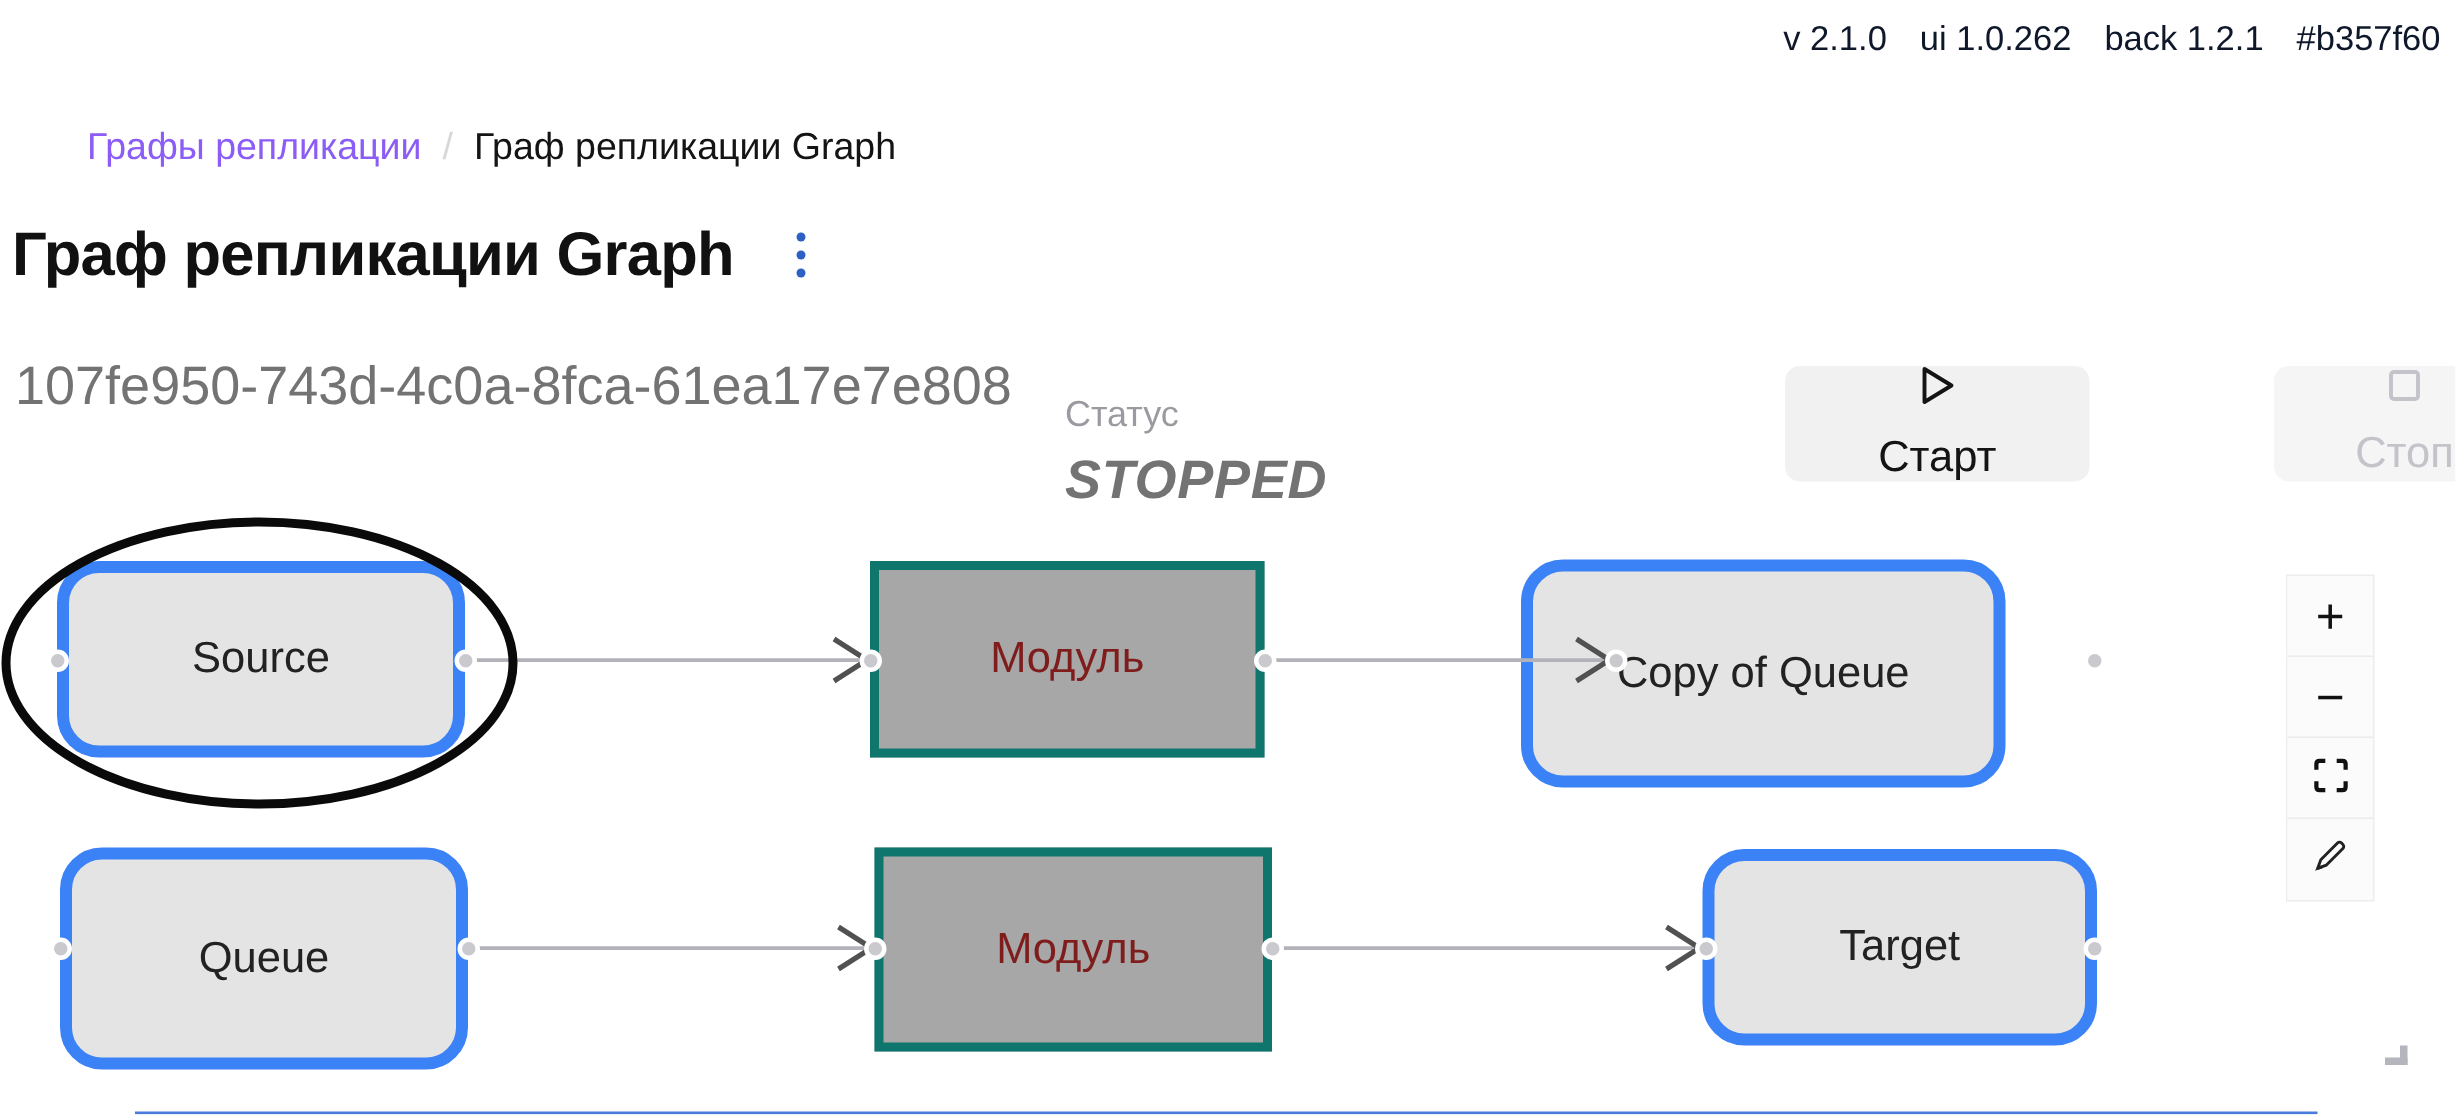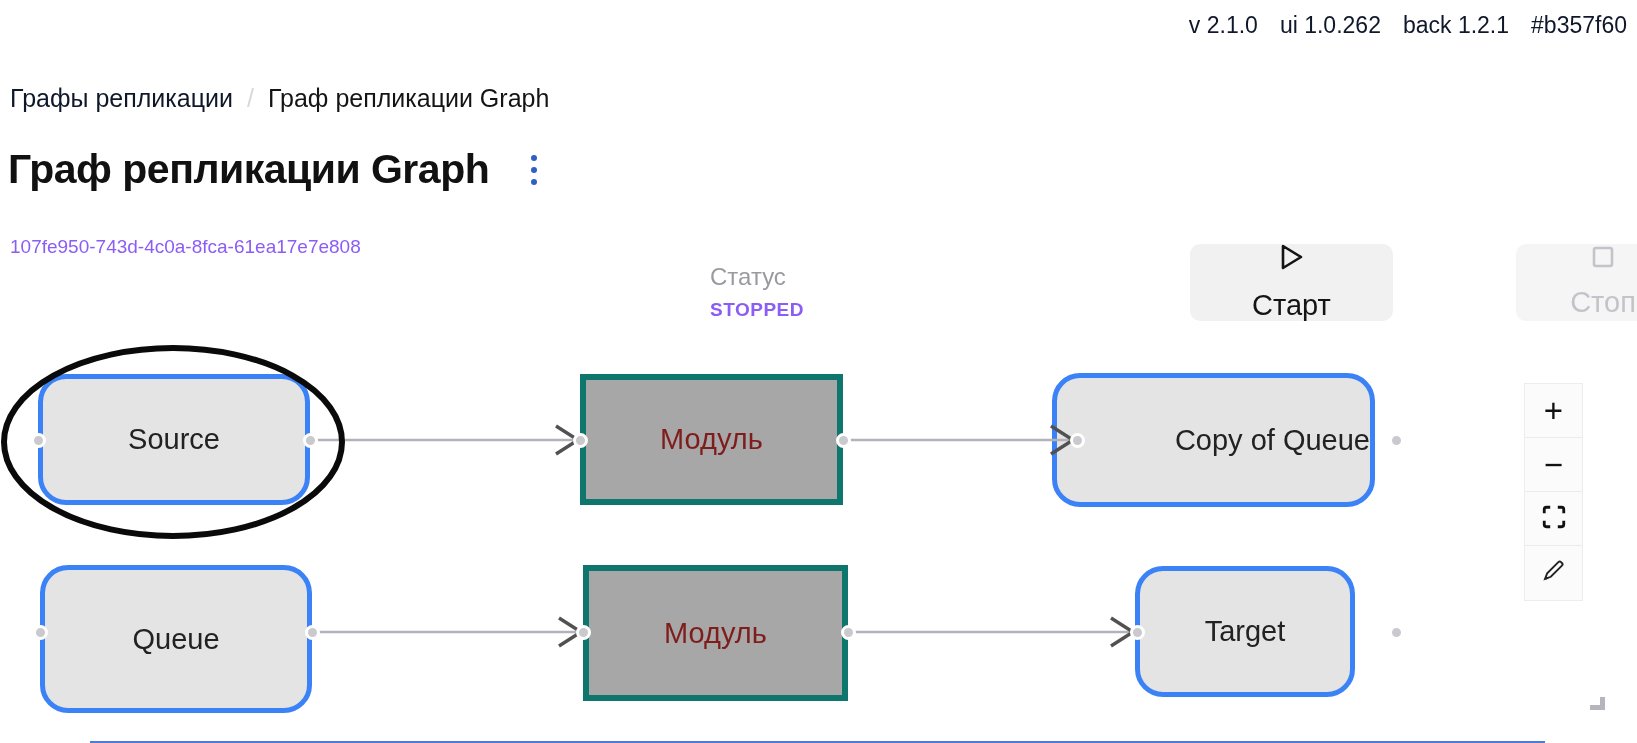--- a/index.html
+++ b/index.html
@@ -6,51 +6,51 @@
   html,body { background:#ffffff; }
   body { font-family:"Liberation Sans", sans-serif; color:#1c1c1c; }
   #app { position:relative; width:1637px; height:743px; overflow:hidden; background:#fff; }
 
   
   .version-bar { position:absolute; top:12px; right:10px; display:flex; gap:22px;
     font-size:23px; color:#0f172a; }
 
   
   .breadcrumb { position:absolute; left:10px; top:84px; font-size:25px; display:flex; align-items:baseline; }
-  .breadcrumb a { color:#0f172a; text-decoration:none; cursor:pointer; }
+  .breadcrumb a { color:#8b5cf6; text-decoration:none; cursor:pointer;margin-left:48px; }
   .breadcrumb .sep { color:#d8d8dc; margin:0 14px; }
   .breadcrumb .current { color:#141414; }
 
   
   .title-row { position:absolute; left:8px; top:146px; display:flex; align-items:center; gap:36px; }
   .page-title { font-size:41px; font-weight:bold; color:#111; letter-spacing:-0.5px; }
   .kebab { display:flex; flex-direction:column; gap:6px; padding:6px; cursor:pointer; background:none; border:none; }
   .kebab i { width:6px; height:6px; border-radius:50%; background:#2d5fc4; }
 
   
   .field { position:absolute; top:236px; }
   .field .label { font-size:24px; color:#9a9aa0; margin-bottom:8px; }
-  .field .value { font-size:19px; color:#8b5cf6; }
+  .field .value { font-size:36px; color:#737373; }
   .field.id { left:10px; }
   .field.status { left:710px;margin-top:27px; }
-  .field.status .value { font-weight:600; letter-spacing:0.5px; }
+  .field.status .value { font-weight:600; letter-spacing:0.5px;font-style:italic; }
 
   
   .btn { position:absolute; top:244px; height:77px; border:none; border-radius:10px;
     background:#f1f1f2; display:flex; align-items:center; justify-content:center; gap:18px;
     font-family:inherit; font-size:29px; color:#141414; cursor:pointer;flex-direction:column; }
   .btn.start { left:1190px; width:203px; }
   .btn.stop  { left:1516px; width:174px; background:#f5f5f6; color:#c3c3c9; cursor:default; }
   .btn svg { display:block; }
 
   
   .canvas { position:absolute; left:0; top:330px; width:1637px; height:413px; }
   .node { position:absolute; display:flex; align-items:center; justify-content:center;
     font-size:29px; color:#222; cursor:grab; }
-  .node.light { background:#e4e4e5; border:5px solid #3b82f6; border-radius:28px; }
+  .node.light { background:#e4e4e5; border:8px solid #3b82f6; border-radius:28px; }
   .node.dark  { background:#a7a7a7; border:6px solid #0f766e; color:#7f1d1d; }
   .handle { position:absolute; width:15px; height:15px; border-radius:50%;
     background:#c9c9ce; border:3px solid #fff; z-index:6; cursor:crosshair; }
   .edges, .annot { position:absolute; left:0; top:0; pointer-events:none; }
   .edges { z-index:4; } .annot { z-index:8; }
 
   
   .zoom-panel { position:absolute; left:1525px; top:384px; width:57px; z-index:9;
     background:#fbfbfb; box-shadow:0 0 0 1px #ededef; }
   .zoom-btn { width:57px; height:54px; display:flex; align-items:center; justify-content:center;
@@ -131,30 +131,30 @@
         <path d="M1111 618 L1133 632 L1111 646"></path>
       </g>
     </svg>
 
     <div class="node light" style="left:38px; top:44px; width:272px; height:131px;">
       <span>Source</span>
     </div>
     <div class="node dark" style="left:580px; top:44px; width:263px; height:131px;">
       <span>Модуль</span>
     </div>
-    <div class="node light" style="left:1052px; top:43px; width:323px; height:134px;justify-content:flex-end;">
+    <div class="node light" style="left:1014px; top:43px; width:323px; height:152px;">
       <span>Copy of Queue</span>
     </div>
     <div class="node light" style="left:40px; top:235px; width:272px; height:148px;">
       <span>Queue</span>
     </div>
     <div class="node dark" style="left:583px; top:235px; width:265px; height:136px;">
       <span>Модуль</span>
     </div>
-    <div class="node light" style="left:1135px; top:236px; width:220px; height:131px;">
+    <div class="node light" style="left:1135px; top:236px; width:263px; height:131px;">
       <span>Target</span>
     </div>
 
     <div class="handle" style="left:31px;  top:103px;"></div>
     <div class="handle" style="left:303px; top:103px;"></div>
     <div class="handle" style="left:573px; top:103px;"></div>
     <div class="handle" style="left:836px; top:103px;"></div>
     <div class="handle" style="left:1070px;top:103px;"></div>
     <div class="handle" style="left:1389px;top:103px;"></div>
     <div class="handle" style="left:33px;  top:295px;"></div>

